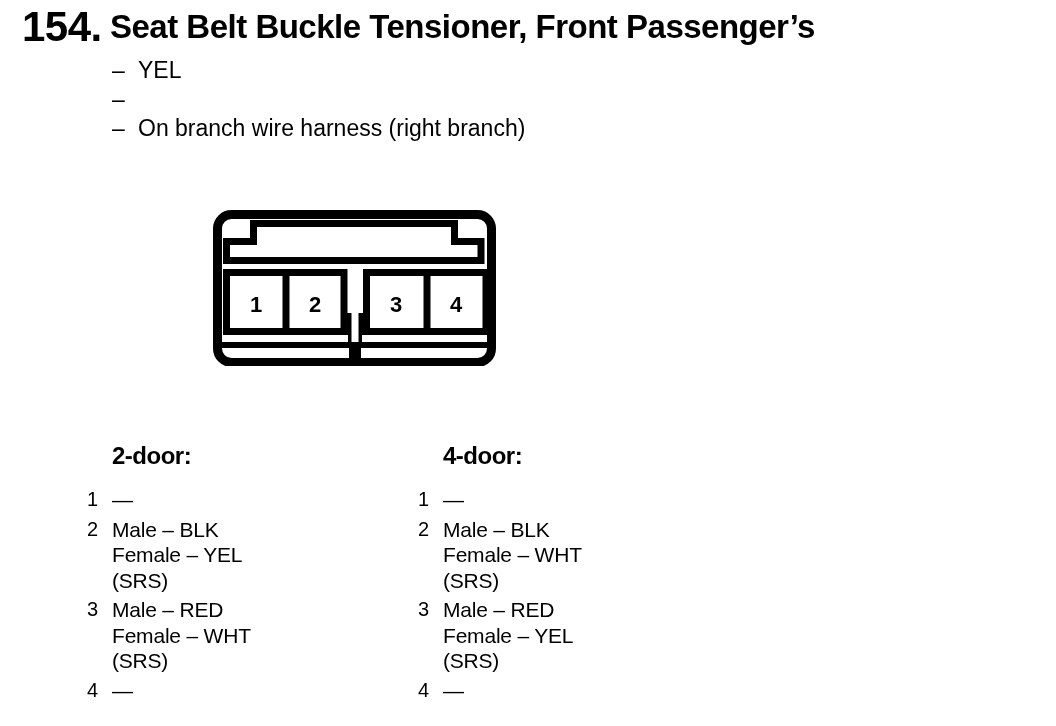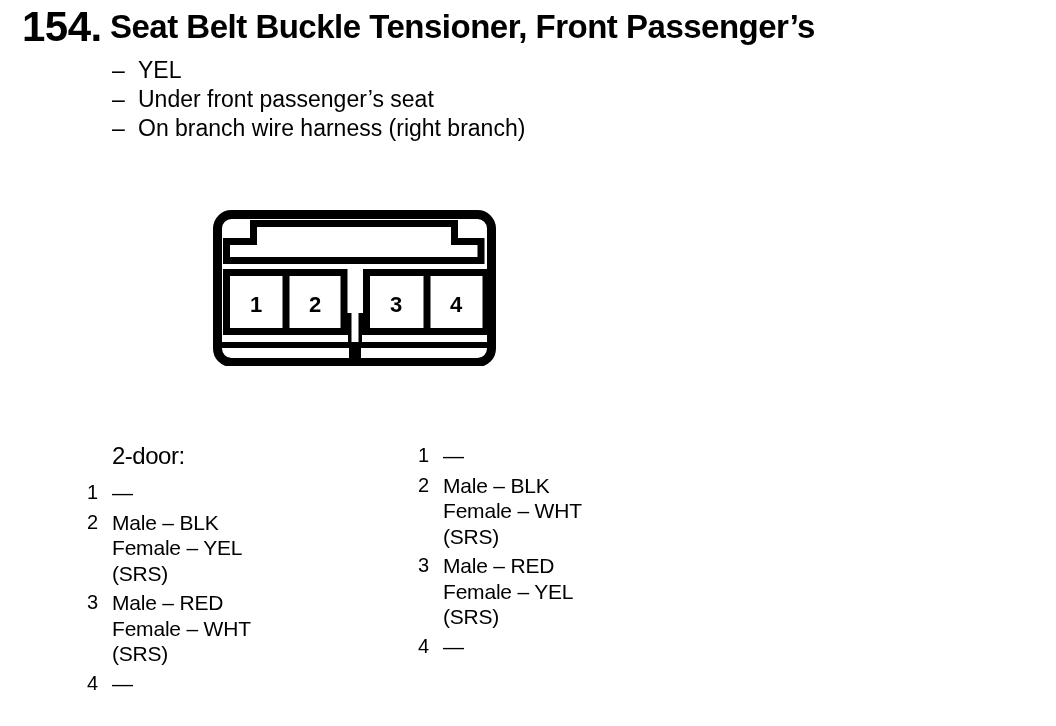--- a/index.html
+++ b/index.html
@@ -37,42 +37,41 @@
     font-family: "Liberation Sans", sans-serif;
     font-size: 22px; font-weight: 700;
     text-anchor: middle; fill: #000000;
   }
 
   
   .pin-col { position: absolute; top: 443px; }
   .pin-col.col-left  { left: 87px; }
   .pin-col.col-right { left: 418px; }
   .col-heading {
-    margin: 0 0 12px 25px;
-    font-size: 24px; font-weight: 400; line-height: 25px;
+    margin: 0 0 19px 25px;
+    font-size: 24px; font-weight: 700; line-height: 25px;
     letter-spacing: -0.5px; white-space: nowrap;
   }
   .pin-row { display: flex; margin-bottom: 4px; }
   .pin-num  { width: 25px; flex: 0 0 25px; font-size: 20px; line-height: 25.5px; }
   .pin-desc { font-size: 21px; line-height: 25.5px; letter-spacing: -0.2px; white-space: nowrap; }
 </style>
 </head>
 <body>
 
 <div class="abs sec-num">154.</div>
 <div class="abs sec-title">Seat Belt Buckle Tensioner, Front Passenger’s</div>
 
 <div class="abs details">
   <div class="detail-line">
     <span class="detail-dash">–</span>
     <span>YEL</span>
   </div>
   <div class="detail-line">
     <span class="detail-dash">–</span>
-    <span>Under front passenger’s seat</span>
   </div>
   <div class="detail-line">
     <span class="detail-dash">–</span>
     <span>On branch wire harness (right branch)</span>
   </div>
 </div>
 
 <svg class="abs connector" width="290" height="160" viewBox="0 0 290 160" xmlns="http://www.w3.org/2000/svg">
 
   <rect class="st s9" x="8.5" y="8.5" width="274" height="148" rx="14"></rect>
@@ -125,20 +124,21 @@
   </div>
   <div class="pin-row">
     <div class="pin-num">4</div>
     <div class="pin-desc">
       <div>—</div>
     </div>
   </div>
 </div>
 
 <div class="pin-col col-right">
+  <h2 class="col-heading">4-door:</h2>
   <div class="pin-row">
     <div class="pin-num">1</div>
     <div class="pin-desc">
       <div>—</div>
     </div>
   </div>
   <div class="pin-row">
     <div class="pin-num">2</div>
     <div class="pin-desc">
       <div>Male – BLK</div>

